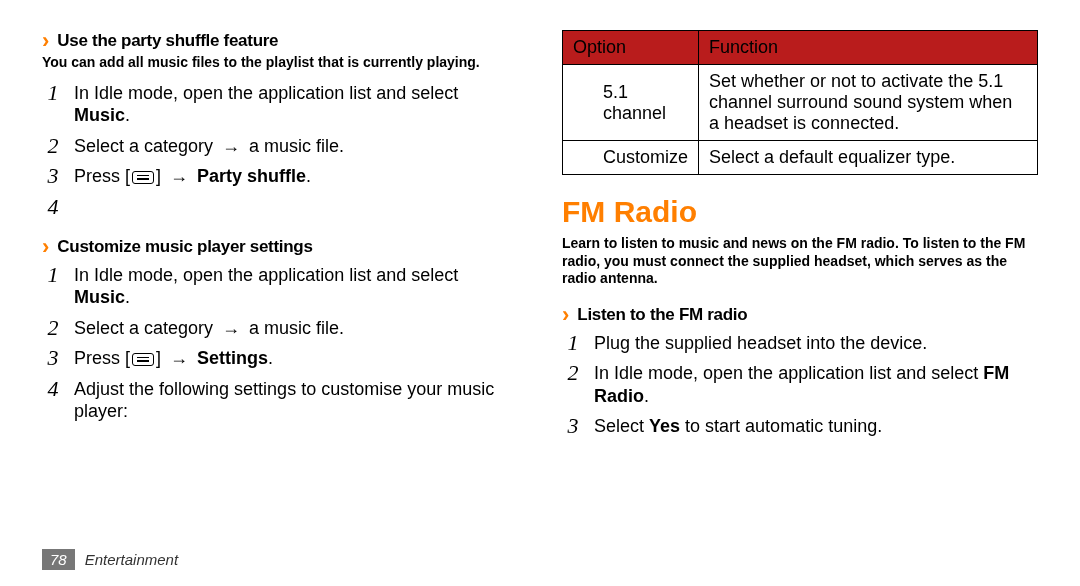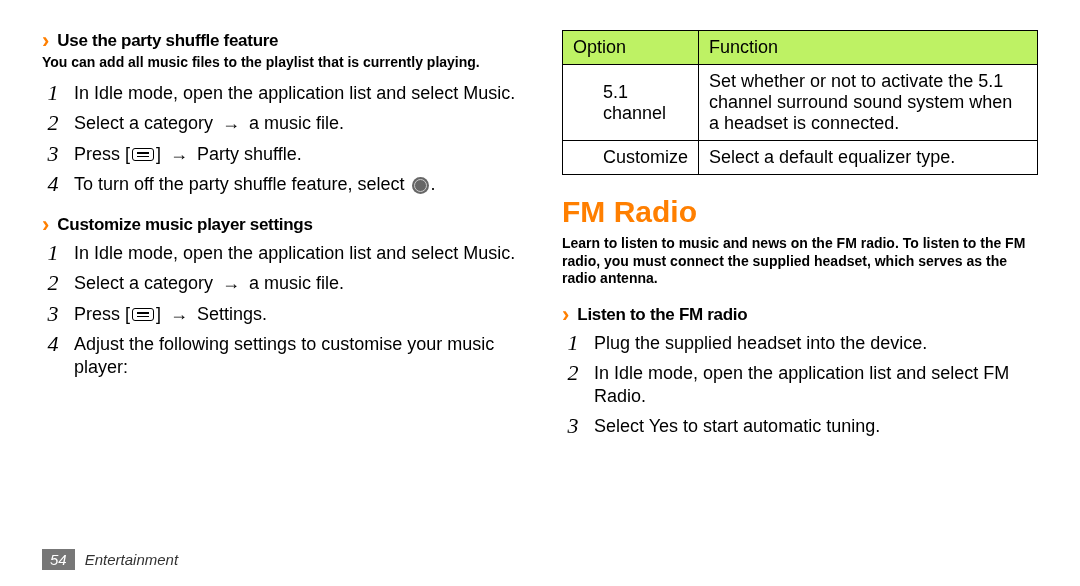--- a/index.html
+++ b/index.html
@@ -8,30 +8,30 @@
   .page { display: flex; padding: 30px 42px 10px 42px; gap: 44px; }
   .col { flex: 1; display: flex; flex-direction: column; }
   .subhead { display: flex; align-items: center; gap: 8px; margin-top: 4px; margin-bottom: 2px; }
   .subhead-first { margin-top: 0; }
   .chevron { color: #ff7f00; font-weight: bold; font-size: 22px; line-height: 1; }
   .subhead-text { font-weight: 700; font-size: 17px; letter-spacing: -0.3px; }
   .body-text { font-size: 14px; line-height: 1.25; margin-bottom: 6px; font-weight: bold; }
   .step { display: flex; gap: 10px; margin: 4px 0; align-items: flex-start; }
   .num { font-family: Georgia, "Times New Roman", serif; font-style: italic; font-size: 22px; width: 22px; text-align: center; line-height: 1; flex-shrink: 0; }
   .step-text { font-size: 18px; line-height: 1.25; }
-  .bold { font-weight: 400; margin-top: 12px; }
+  .bold { font-weight: 700; margin-top: 12px; }
   .globe { display:inline-flex; width:17px; height:17px; border-radius:50%; background:#666; vertical-align:middle; position:relative; margin:0 2px; }
   .globe::before { content:""; position:absolute; inset:2px; border-radius:50%; border:1px solid #ccc; }
   .menu-icon { display:inline-flex; flex-direction:column; gap:2px; border:1px solid #000; border-radius:3px; padding:3px 4px; vertical-align:middle; margin:0 2px; }
   .menu-icon span { display:block; width:12px; height:1.5px; background:#000; }
   .arrow { margin: 0 4px; }
   .section-title { color: #ff7f00; font-size: 30px; font-weight: 700; margin-top: 20px; margin-bottom: 6px; }
   table { border-collapse: collapse; width: 100%; font-size: 18px; }
   th, td { border: 1px solid #000; padding: 6px 10px; text-align: left; vertical-align: middle; font-weight: 400; }
-  thead th { background: #bef264; margin-left: 6px; }
+  thead th { background: #b91c1c; margin-left: 6px; }
   td:first-child { width: 28%; padding-left: 40px; }
   .footer { position: absolute; left: 42px; bottom: 16px; display:flex; align-items:center; gap:10px; font-style: italic; font-size: 15px; color:#333; }
   .page-num { background:#777; color:#fff; font-style: italic; padding:2px 8px; font-size:15px; }
 </style>
 </head>
 <body>
 
 <div class="page">
 
   <div class="col">
@@ -58,23 +58,20 @@
       <span class="num">3</span>
       <span class="step-text">
         <span>Press [</span><span class="menu-icon">
             <span></span>
             <span></span>
           </span><span>] </span><span class="arrow">→</span> <span class="bold">Party shuffle</span><span>.</span>
       </span>
     </div>
     <div class="step">
       <span class="num">4</span>
-      <span class="step-text">
-        <span>To turn off the party shuffle feature, select </span><span class="globe"></span><span>.</span>
-      </span>
     </div>
 
     <div class="subhead" style="margin-top:14px;">
       <span class="chevron">›</span>
       <span class="subhead-text">Customize music player settings</span>
     </div>
 
     <div class="step">
       <span class="num">1</span>
       <span class="step-text">
@@ -143,15 +140,15 @@
     <div class="step">
       <span class="num">3</span>
       <span class="step-text">
         <span>Select </span><span class="bold">Yes</span><span> to start automatic tuning.</span>
       </span>
     </div>
   </div>
 </div>
 
 <div class="footer">
-  <span class="page-num">54</span>
+  <span class="page-num">78</span>
   <span>Entertainment</span>
 </div>
 
 </body></html>

